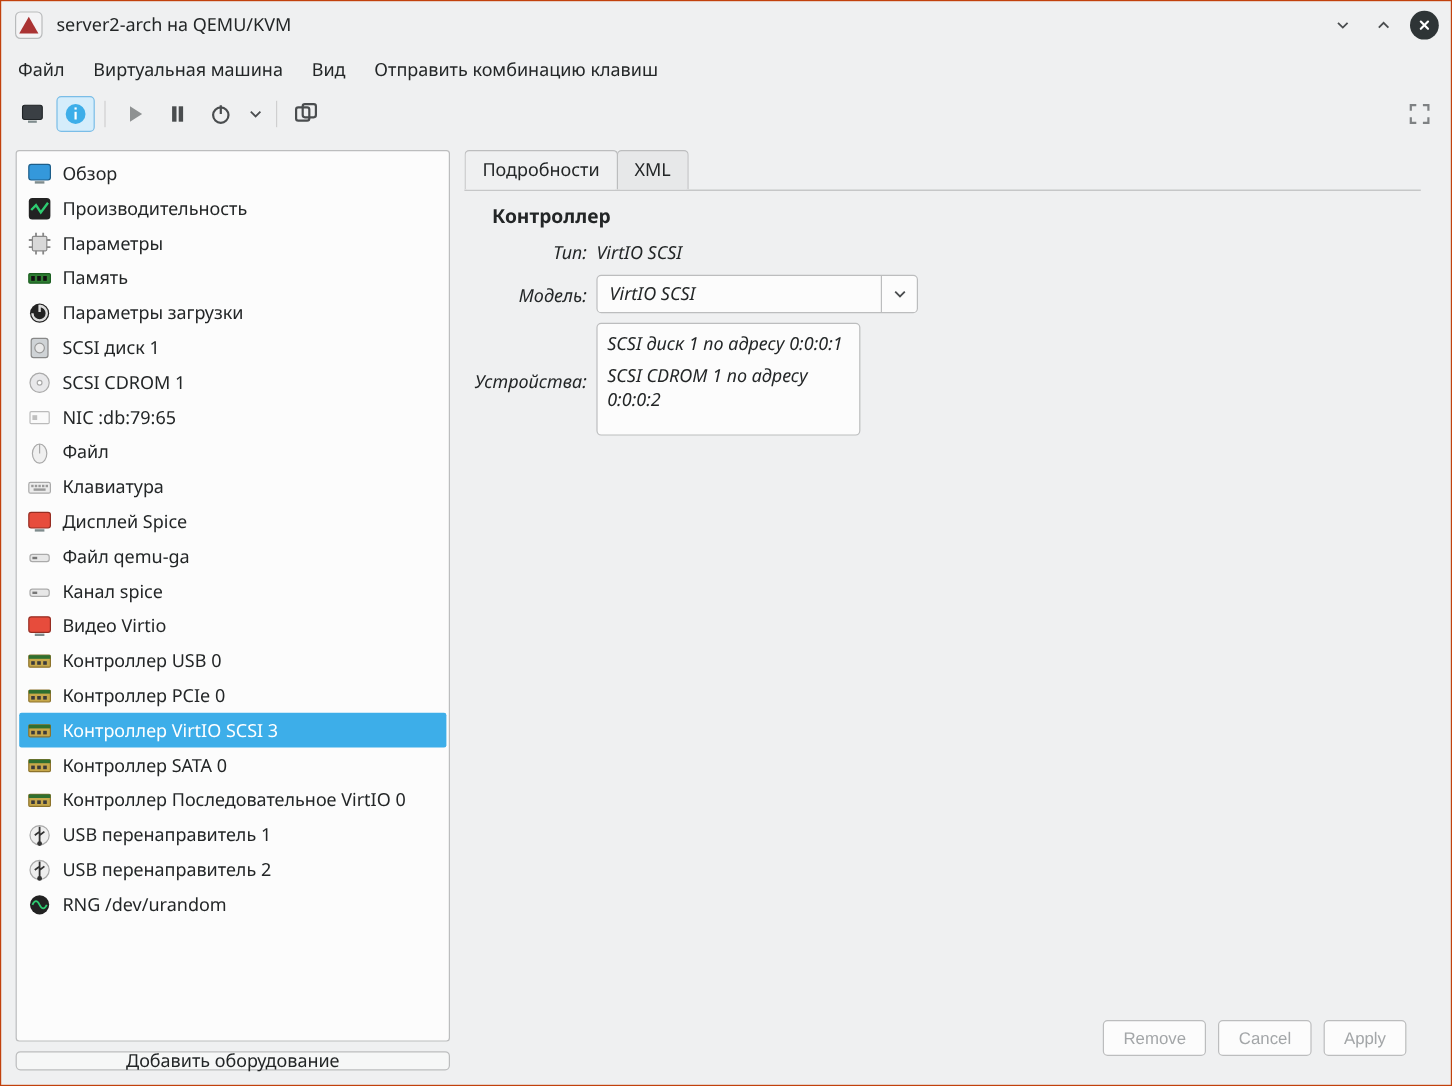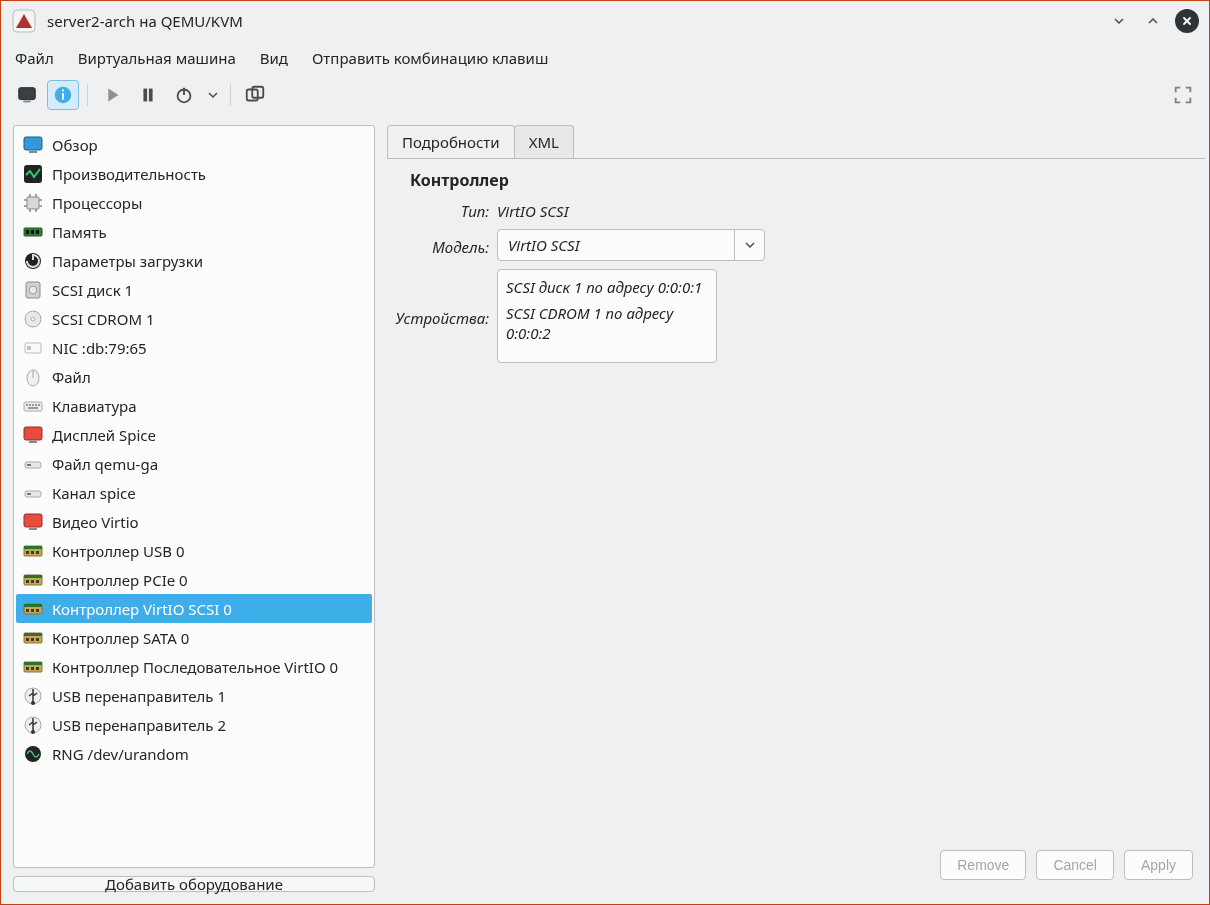--- a/index.html
+++ b/index.html
@@ -90,21 +90,21 @@
     background:#cfcfd0;
     margin:0 4px;
   }
   .toolbar .fullscreen {
     margin-left:auto;
   }
   
   .main {
     flex:1;
     display:flex;
-    padding: 10px 4px 12px 12px;
+    padding: 10px 25px 12px 12px;
     gap:12px;
     min-height:0;
   }
   
   .side-col {
     width:362px;
     display:flex;
     flex-direction:column;
     gap:8px;
   }
@@ -493,21 +493,21 @@
               </svg>
             </span>
             <span>Производительность</span>
           </div>
           <div class="sidebar-item">
             <span class="icon">
               <svg width="22" height="22">
                 <use href="#i-cpu"></use>
               </svg>
             </span>
-            <span>Процессоры</span>
+            <span>Параметры</span>
           </div>
           <div class="sidebar-item">
             <span class="icon">
               <svg width="22" height="22">
                 <use href="#i-ram"></use>
               </svg>
             </span>
             <span>Память</span>
           </div>
           <div class="sidebar-item">
@@ -605,21 +605,21 @@
               </svg>
             </span>
             <span>Контроллер PCIe 0</span>
           </div>
           <div class="sidebar-item selected">
             <span class="icon">
               <svg width="22" height="22">
                 <use href="#i-controller"></use>
               </svg>
             </span>
-            <span>Контроллер VirtIO SCSI 0</span>
+            <span>Контроллер VirtIO SCSI 3</span>
           </div>
           <div class="sidebar-item">
             <span class="icon">
               <svg width="22" height="22">
                 <use href="#i-controller"></use>
               </svg>
             </span>
             <span>Контроллер SATA 0</span>
           </div>
           <div class="sidebar-item">

